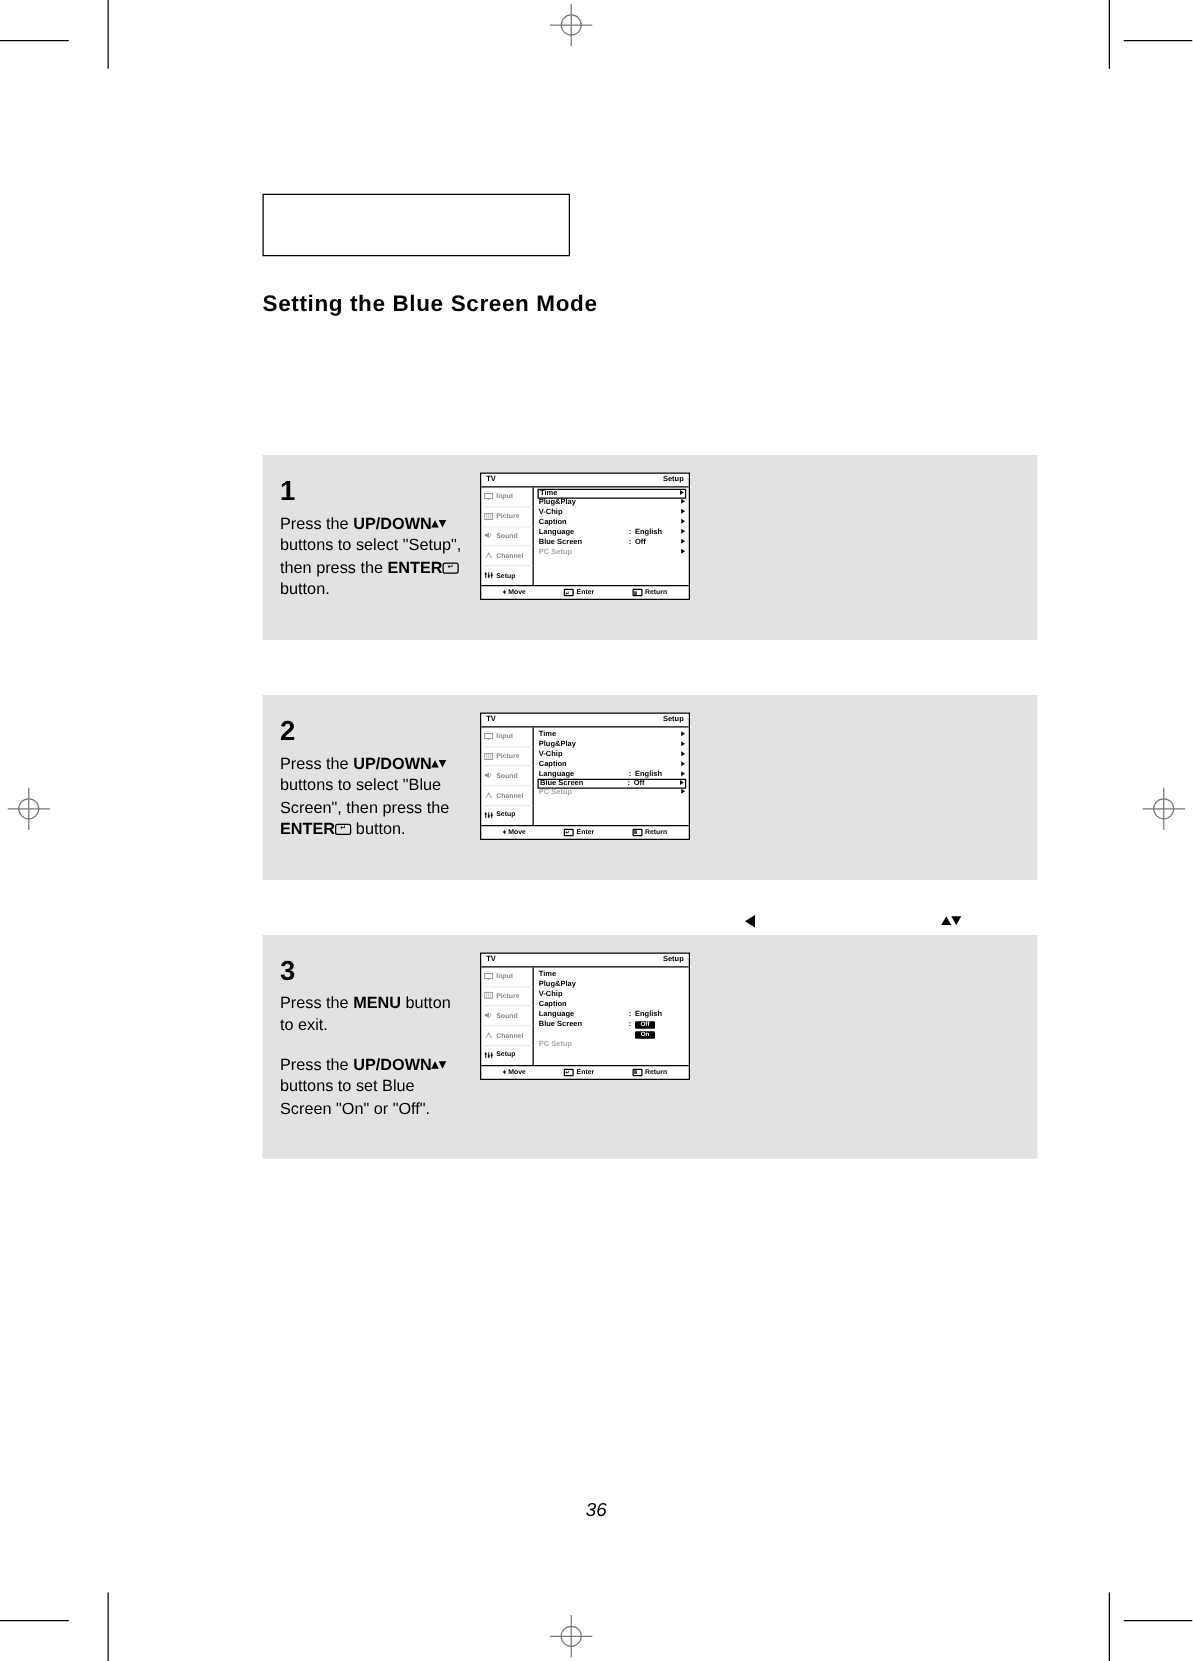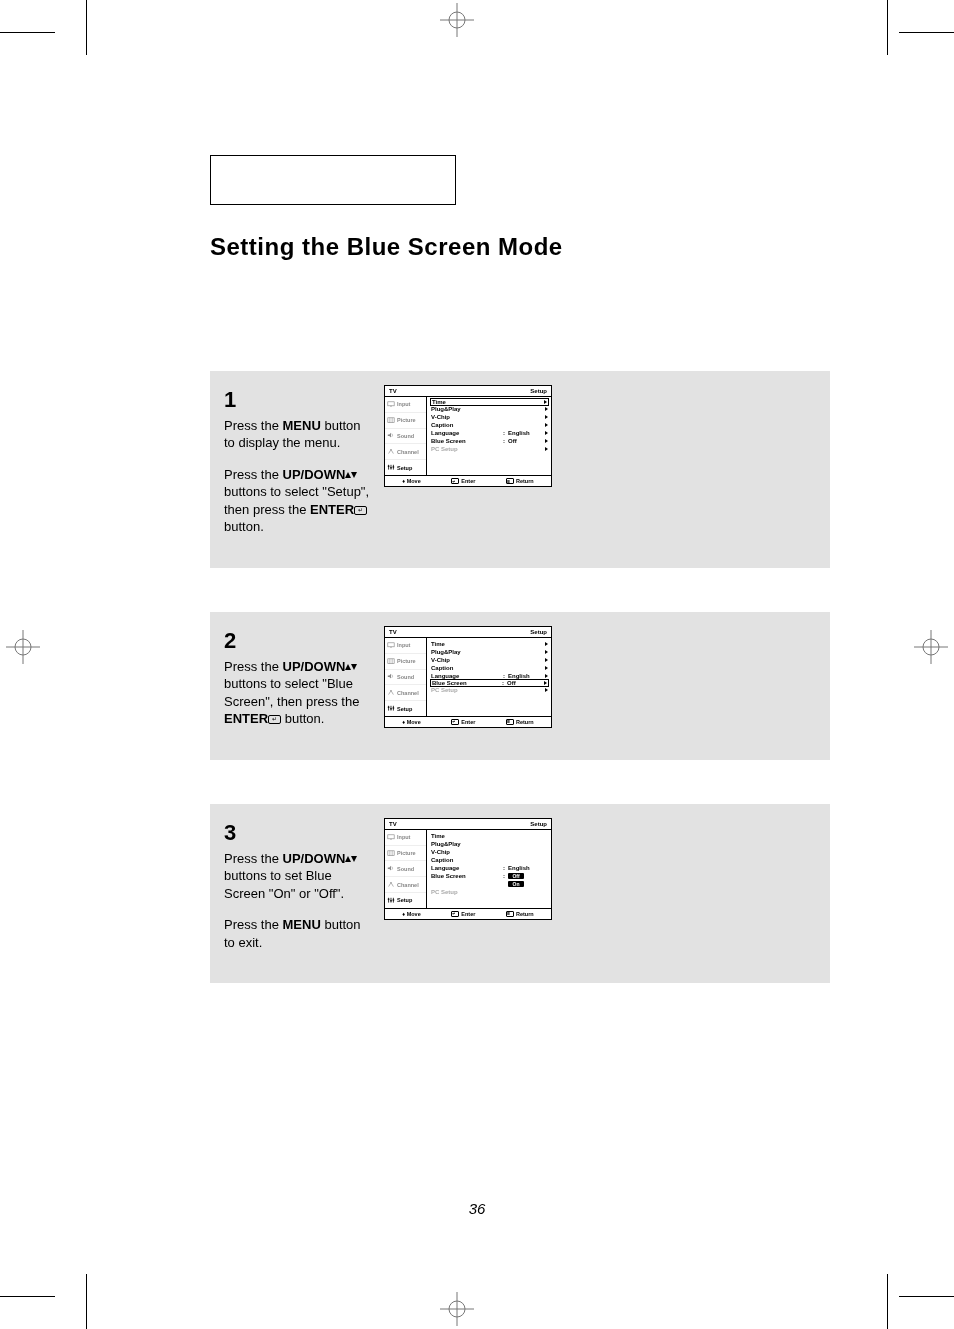--- a/index.html
+++ b/index.html
@@ -12,21 +12,21 @@
     position: relative;
   }
   .crop-mark { position: absolute; background: #000; }
   .crop-mark.h { height: 1px; width: 55px; }
   .crop-mark.v { width: 1px; height: 55px; }
   .reg-mark { position: absolute; width: 34px; height: 34px; }
   .reg-mark svg { display: block; }
 
   .page-content { position: absolute; left: 210px; top: 155px; width: 620px; }
   .header-box { width: 246px; height: 50px; border: 1px solid #000; margin-bottom: 10px; }
-  .title { font-size: 24px; font-weight: bold; letter-spacing: 0.5px; margin-bottom: 110px; margin-top: 28px; }
+  .title { font-size: 18px; font-weight: bold; letter-spacing: 0.5px; margin-bottom: 110px; margin-top: 28px; }
 
   .step-block {
     background: #e2e2e2;
     padding: 14px 14px 18px 14px;
     margin-bottom: 44px;
     display: flex;
     align-items: flex-start;
   }
   .step-text { width: 160px; padding-right: 10px; font-size: 13px; line-height: 1.35; }
   .step-num { font-size: 22px; font-weight: bold; margin-bottom: 2px; }
@@ -142,21 +142,20 @@
 <div class="side-arrows left"><span class="tri left"></span></div>
 <div class="side-arrows right"><span class="tri up"></span><span class="tri down"></span></div>
 
 <div class="page-content">
   <div class="header-box"></div>
   <h1 class="title">Setting the Blue Screen Mode</h1>
   <div id="steps">
       <div class="step-block">
        <div class="step-text">
          <div class="step-num">1</div>
-         <p>Press the <b>MENU</b> button to display the menu.</p>
           <p>Press the <b>UP/DOWN</b><span class="tri up" style="border-bottom-width:6px;border-left-width:3.5px;border-right-width:3.5px"></span><span class="tri down" style="border-top-width:6px;border-left-width:3.5px;border-right-width:3.5px"></span> buttons to select "Setup", then press the <b>ENTER</b><span class="enter-icon">↵</span> button.</p>
        </div>
        <div class="tv-menu">
     <div class="tv-header">
             <span>TV</span>
             <span>Setup</span>
           </div>
     <div class="tv-body">
             <div class="tv-side">
               <div class="side-item ">
@@ -355,22 +354,22 @@
     <div class="tv-footer">
       <span>♦ Move</span>
       <span><span class="footicon">↵</span> Enter</span>
       <span><span class="footicon">Ⅲ</span> Return</span>
     </div>
   </div>
      </div>
       <div class="step-block">
        <div class="step-text">
          <div class="step-num">3</div>
-         <p>Press the <b>UP/DOWN</b><span class="tri up" style="border-bottom-width:6px;border-left-width:3.5px;border-right-width:3.5px"></span><span class="tri down" style="border-top-width:6px;border-left-width:3.5px;border-right-width:3.5px"></span> buttons to set Blue Screen "On" or "Off".</p>
-          <p>Press the <b>MENU</b> button to exit.</p>
+         <p>Press the <b>MENU</b> button to exit.</p>
+          <p>Press the <b>UP/DOWN</b><span class="tri up" style="border-bottom-width:6px;border-left-width:3.5px;border-right-width:3.5px"></span><span class="tri down" style="border-top-width:6px;border-left-width:3.5px;border-right-width:3.5px"></span> buttons to set Blue Screen "On" or "Off".</p>
        </div>
        <div class="tv-menu">
     <div class="tv-header">
             <span>TV</span>
             <span>Setup</span>
           </div>
     <div class="tv-body">
             <div class="tv-side">
               <div class="side-item ">
                 <span class="side-icon"><svg viewBox="0 0 10 8">

